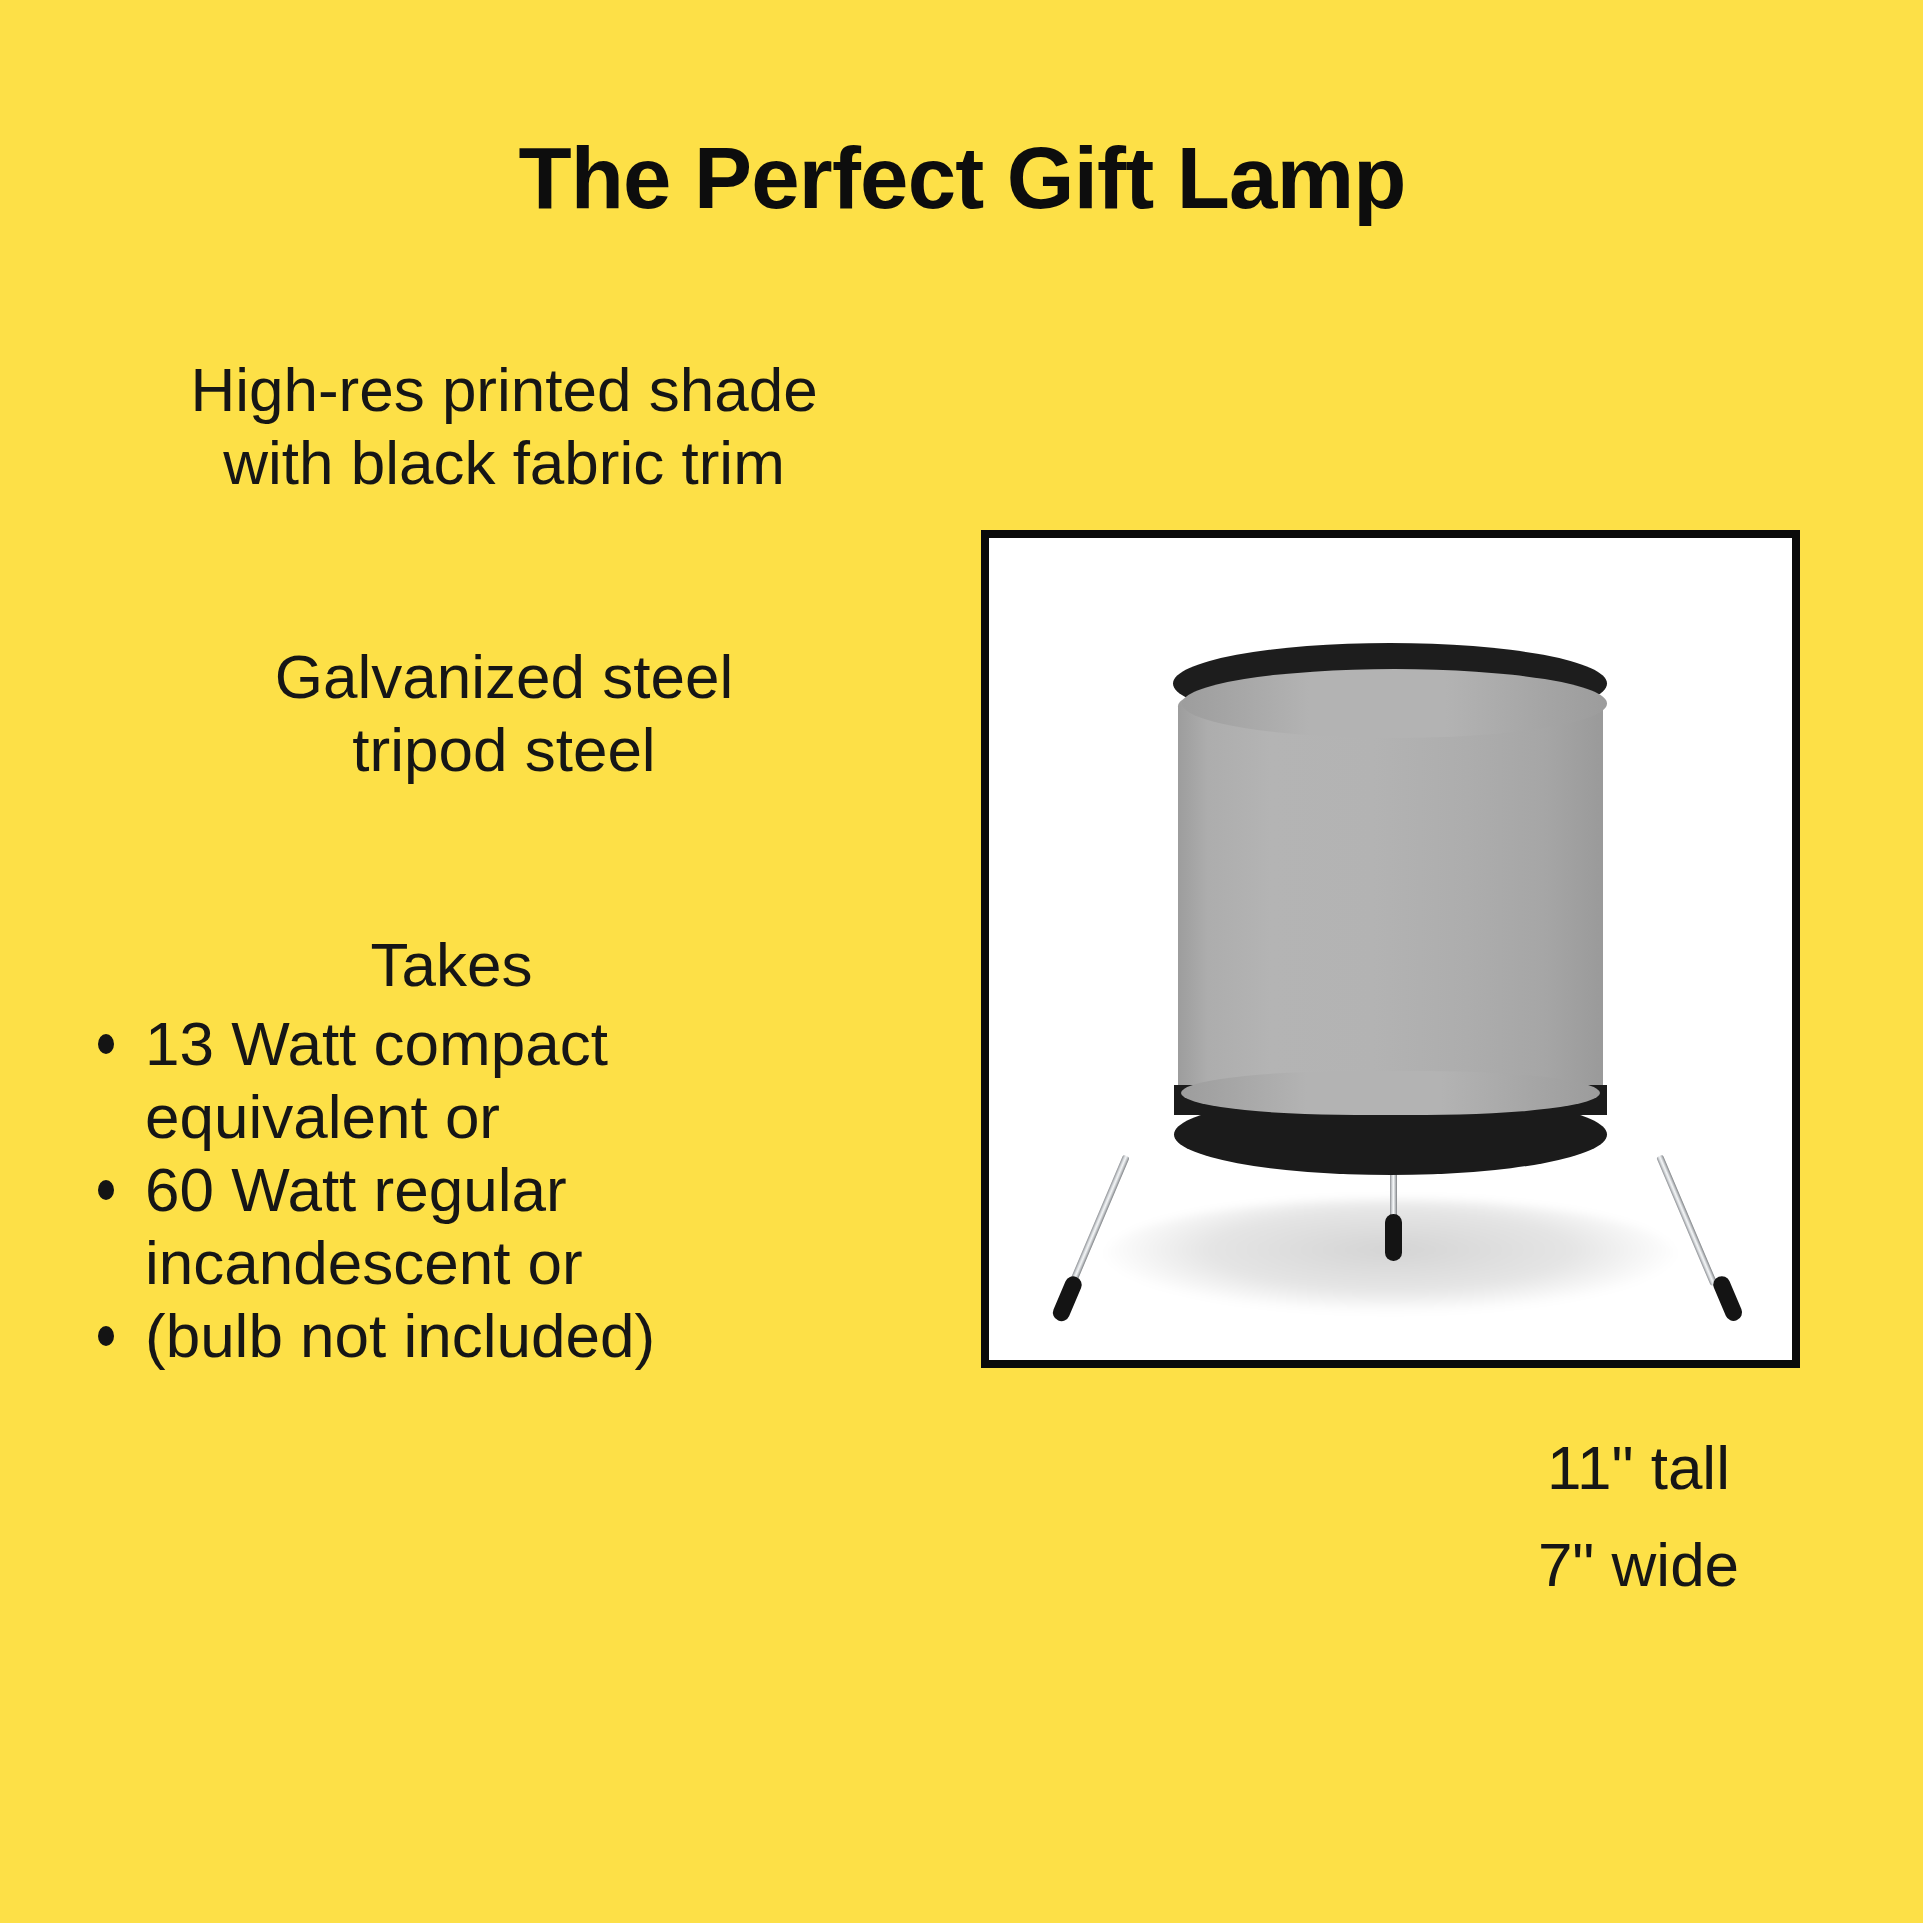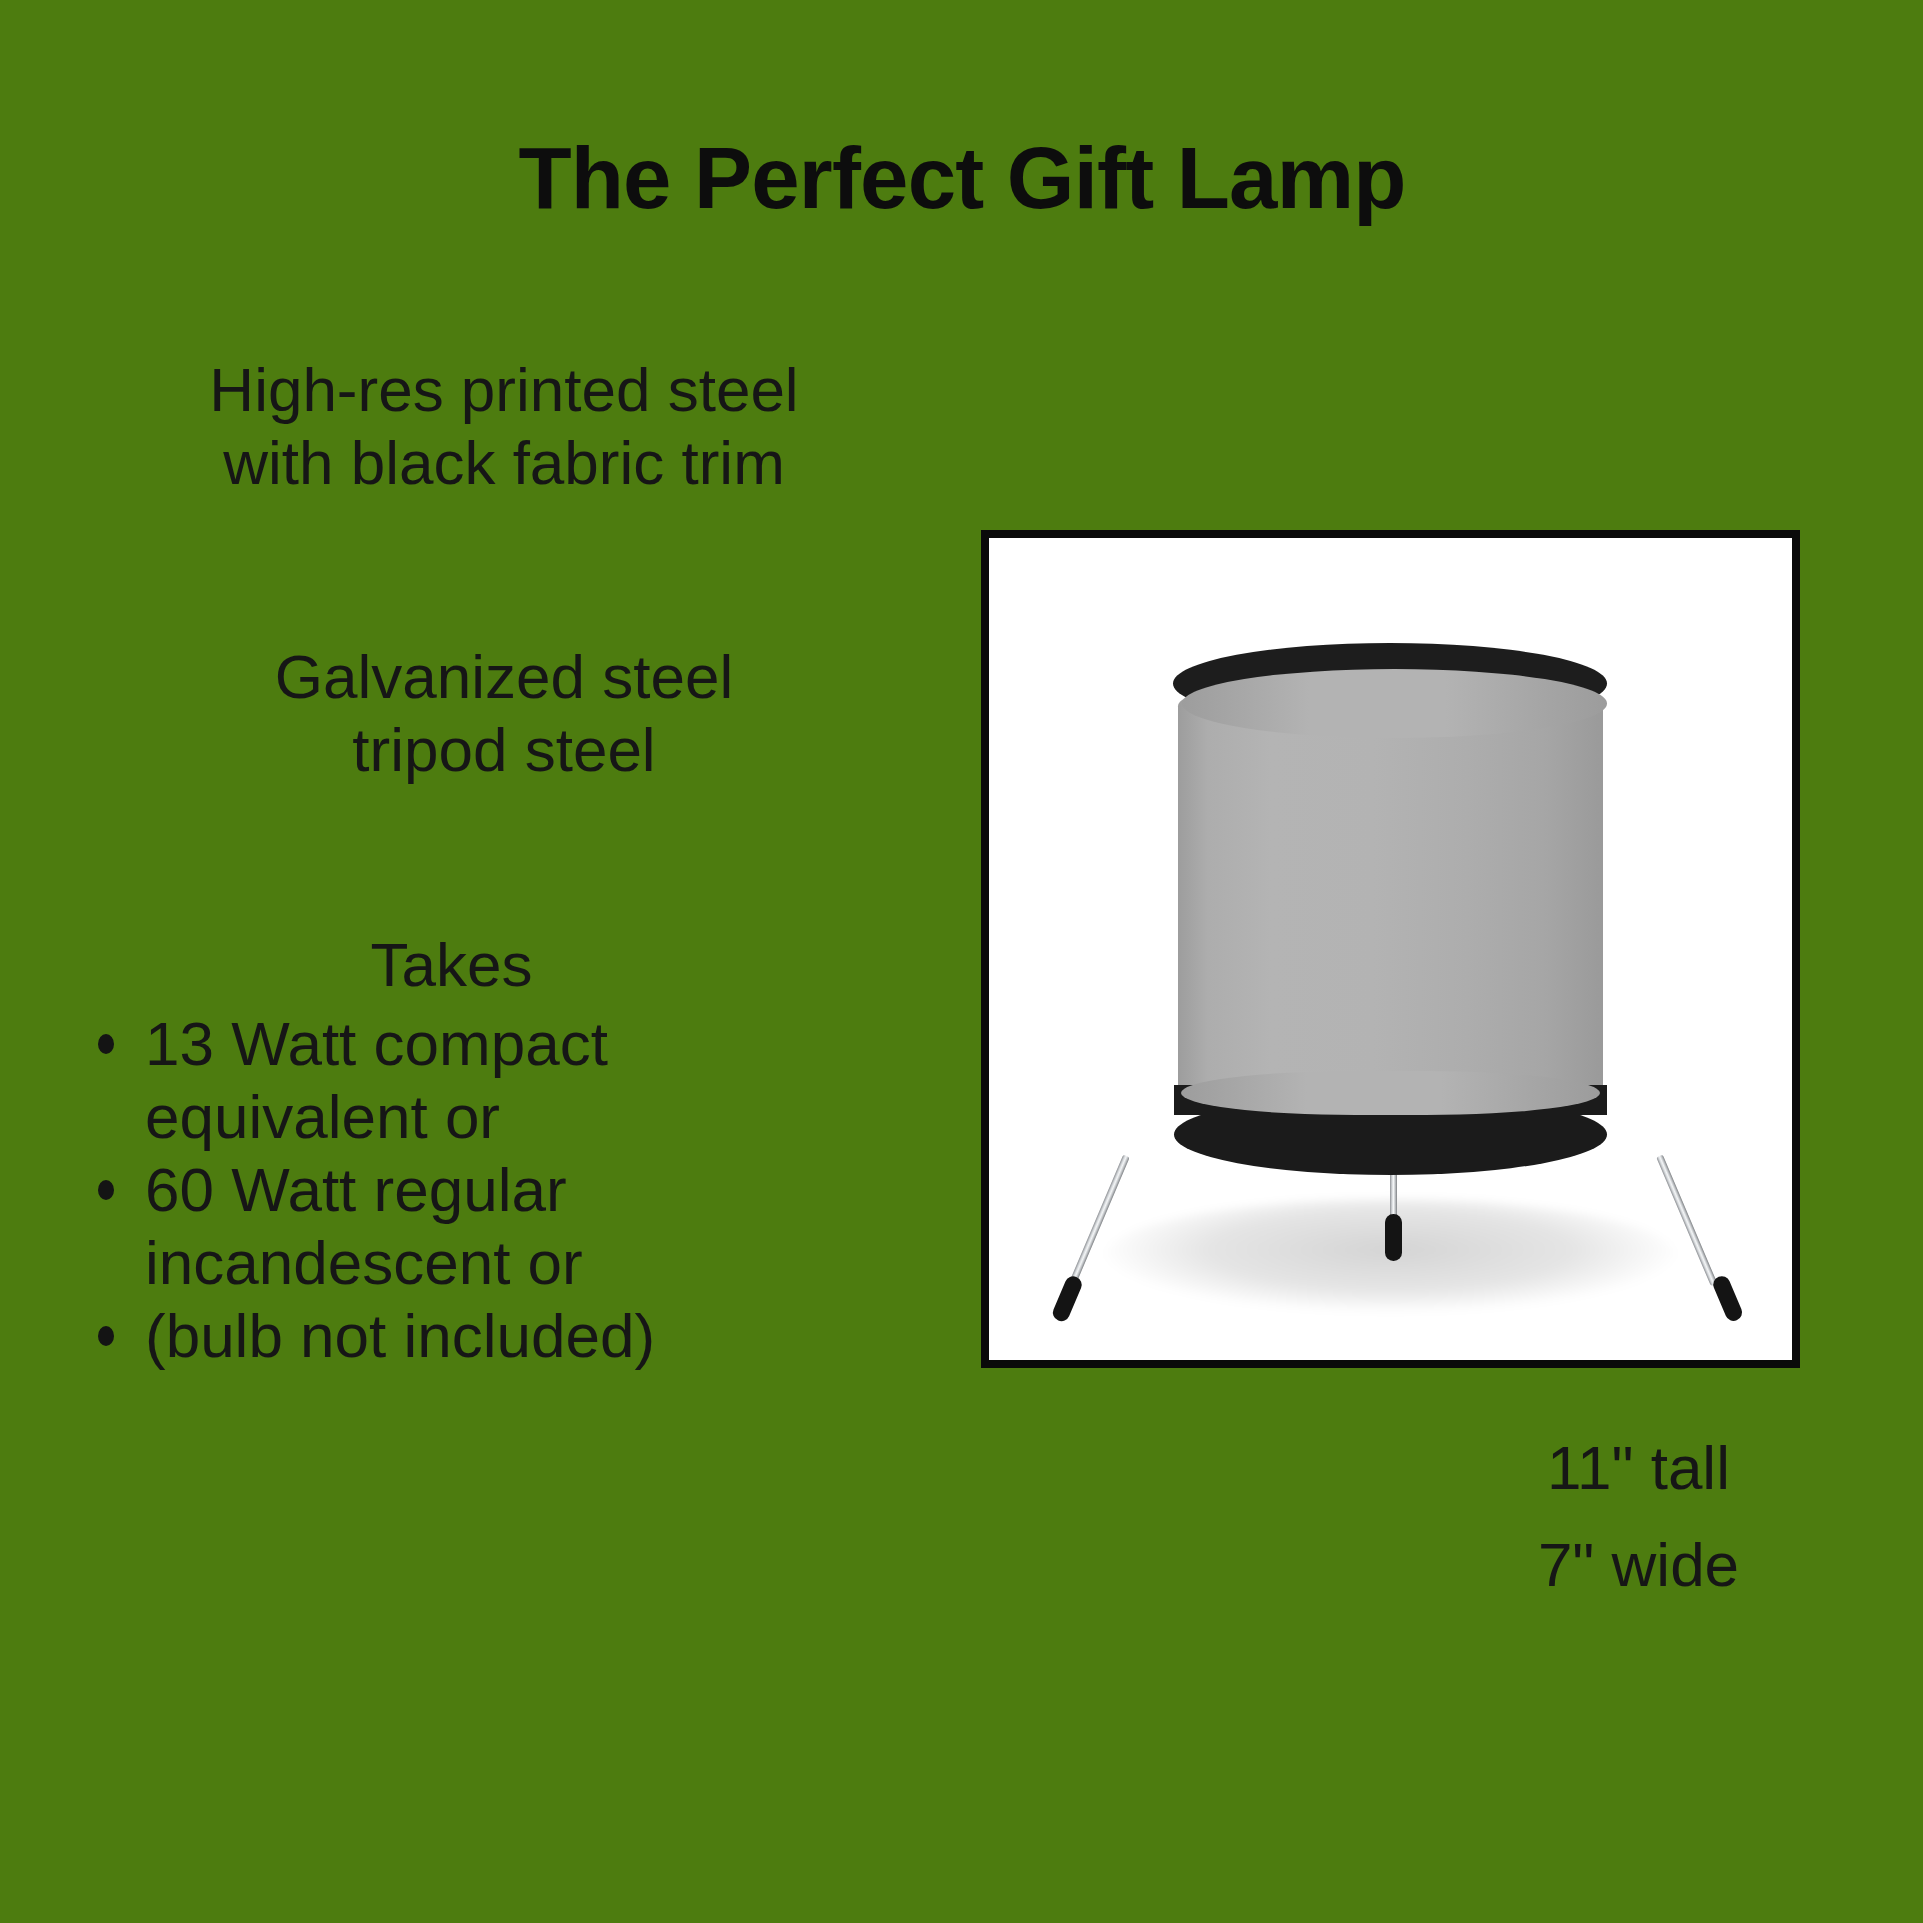--- a/index.html
+++ b/index.html
@@ -5,21 +5,21 @@
 <style>
   html, body {
     margin: 0;
     padding: 0;
     background: #ffffff;
   }
   #page {
     position: relative;
     width: 1924px;
     height: 1924px;
-    background: #4d7c0f;
+    background: #fde047;
     font-family: "Liberation Sans", "DejaVu Sans", sans-serif;
     color: #111111;
     overflow: hidden;
   }
 
   
   #page-title {
     position: absolute;
     left: 0;
     top: 132px;
@@ -273,21 +273,21 @@
 </head>
 <body>
 
 <div id="page">
 
   <div id="page-title">The Perfect Gift Lamp</div>
 
   <div id="left-column">
 
     <div class="feature-block" id="feature-shade">
-      <span class="feature-line">High-res printed steel</span>
+      <span class="feature-line">High-res printed shade</span>
       <span class="feature-line">with black fabric trim</span>
     </div>
 
     <div class="feature-block" id="feature-base">
       <span class="feature-line">Galvanized steel</span>
       <span class="feature-line">tripod steel</span>
     </div>
 
     <div id="takes-section">
 

